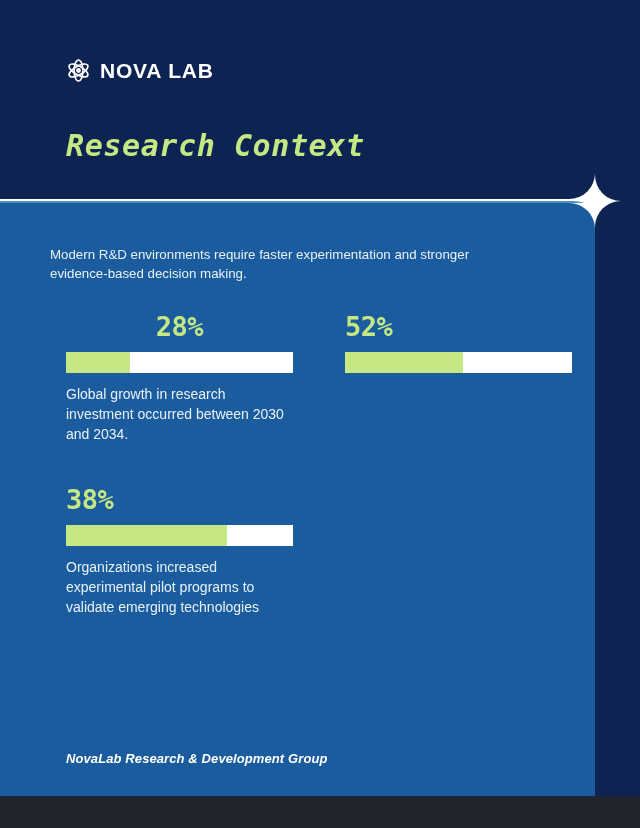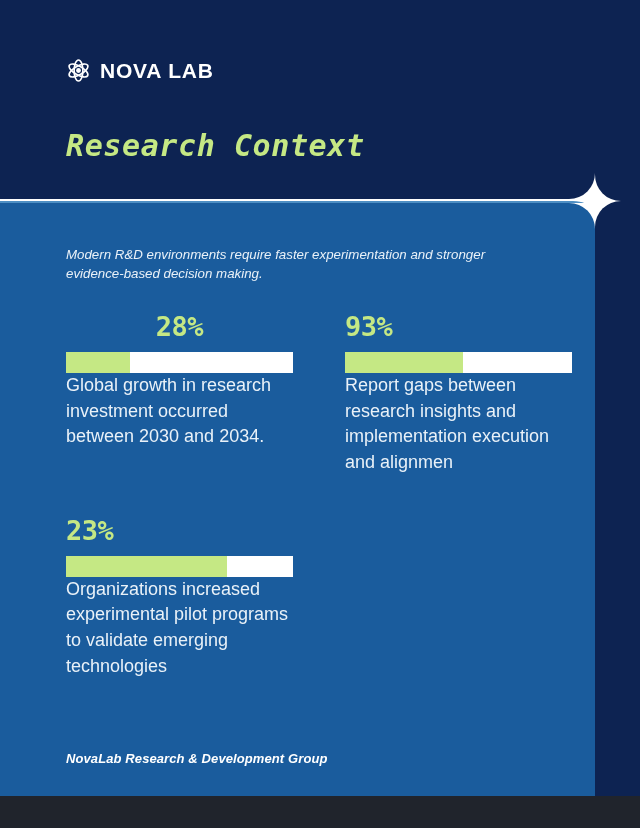--- a/index.html
+++ b/index.html
@@ -75,26 +75,25 @@
     font-size:30px;
     font-weight:bold;
     letter-spacing:0.6px;
     line-height:1.15;
     white-space:nowrap;
     font-style:italic;
   }
 
   
   .intro {
-    position:absolute; left:66px; top:246px;
+    position:absolute; left:50px; top:246px;
     width:480px;
     color:#e9f1f8;
     font-size:13.3px;
     line-height:1.42;
-    font-style:italic;
   }
 
   
   .stats {
     position:absolute; left:66px; top:313px;
     width:506px;
     display:grid;
     grid-template-columns:227px 227px;
     column-gap:52px;
     row-gap:41px;
@@ -110,22 +109,23 @@
     letter-spacing:-0.5px;
   }
   .stat-value.centered { text-align:center; }
   .bar-track {
     width:227px; height:21px;
     background:#ffffff;
     overflow:hidden;
   }
   .bar-fill { height:21px; background:#c5e884; }
   .stat-desc {
+    margin-top:12px;
     color:#e9f1f8;
-    font-size:18px;
+    font-size:14px;
     line-height:1.42;
   }
 
   
   .footer {
     position:absolute; left:66px; top:731px;
     color:#ffffff;
     font-size:13px;
     font-weight:bold;
     font-style:italic;
@@ -189,30 +189,29 @@
 
     <div class="stat">
       <div class="stat-value centered">28%</div>
       <div class="bar-track">
         <div class="bar-fill" style="width: 28%;"></div>
       </div>
       <div class="stat-desc">Global growth in research investment occurred between 2030 and 2034.</div>
     </div>
 
     <div class="stat">
-      <div class="stat-value">93%</div>
+      <div class="stat-value">52%</div>
       <div class="bar-track">
         <div class="bar-fill" style="width: 52%;"></div>
       </div>
-      <div class="stat-desc">Report gaps between research insights and implementation execution and alignmen</div>
     </div>
 
 
     <div class="stat">
-      <div class="stat-value">23%</div>
+      <div class="stat-value">38%</div>
       <div class="bar-track">
         <div class="bar-fill" style="width: 71%;"></div>
       </div>
       <div class="stat-desc">Organizations increased experimental pilot programs to validate emerging technologies</div>
     </div>
 
   </div>
 
   <div class="footer">NovaLab Research &amp; Development Group</div>
 

